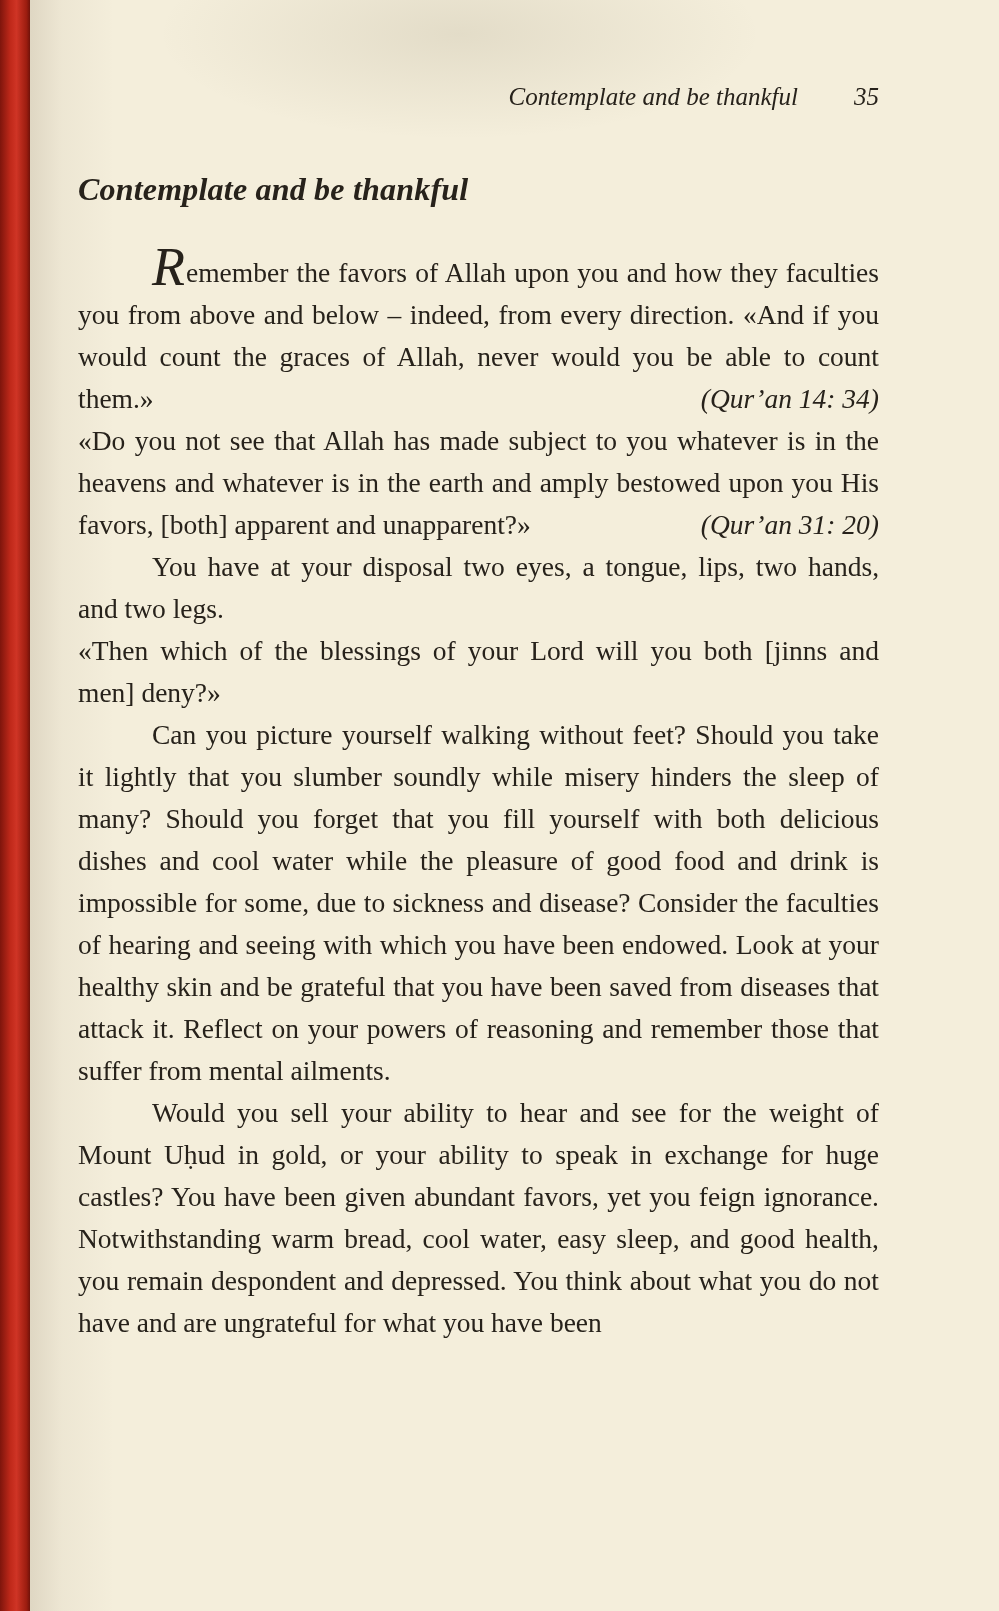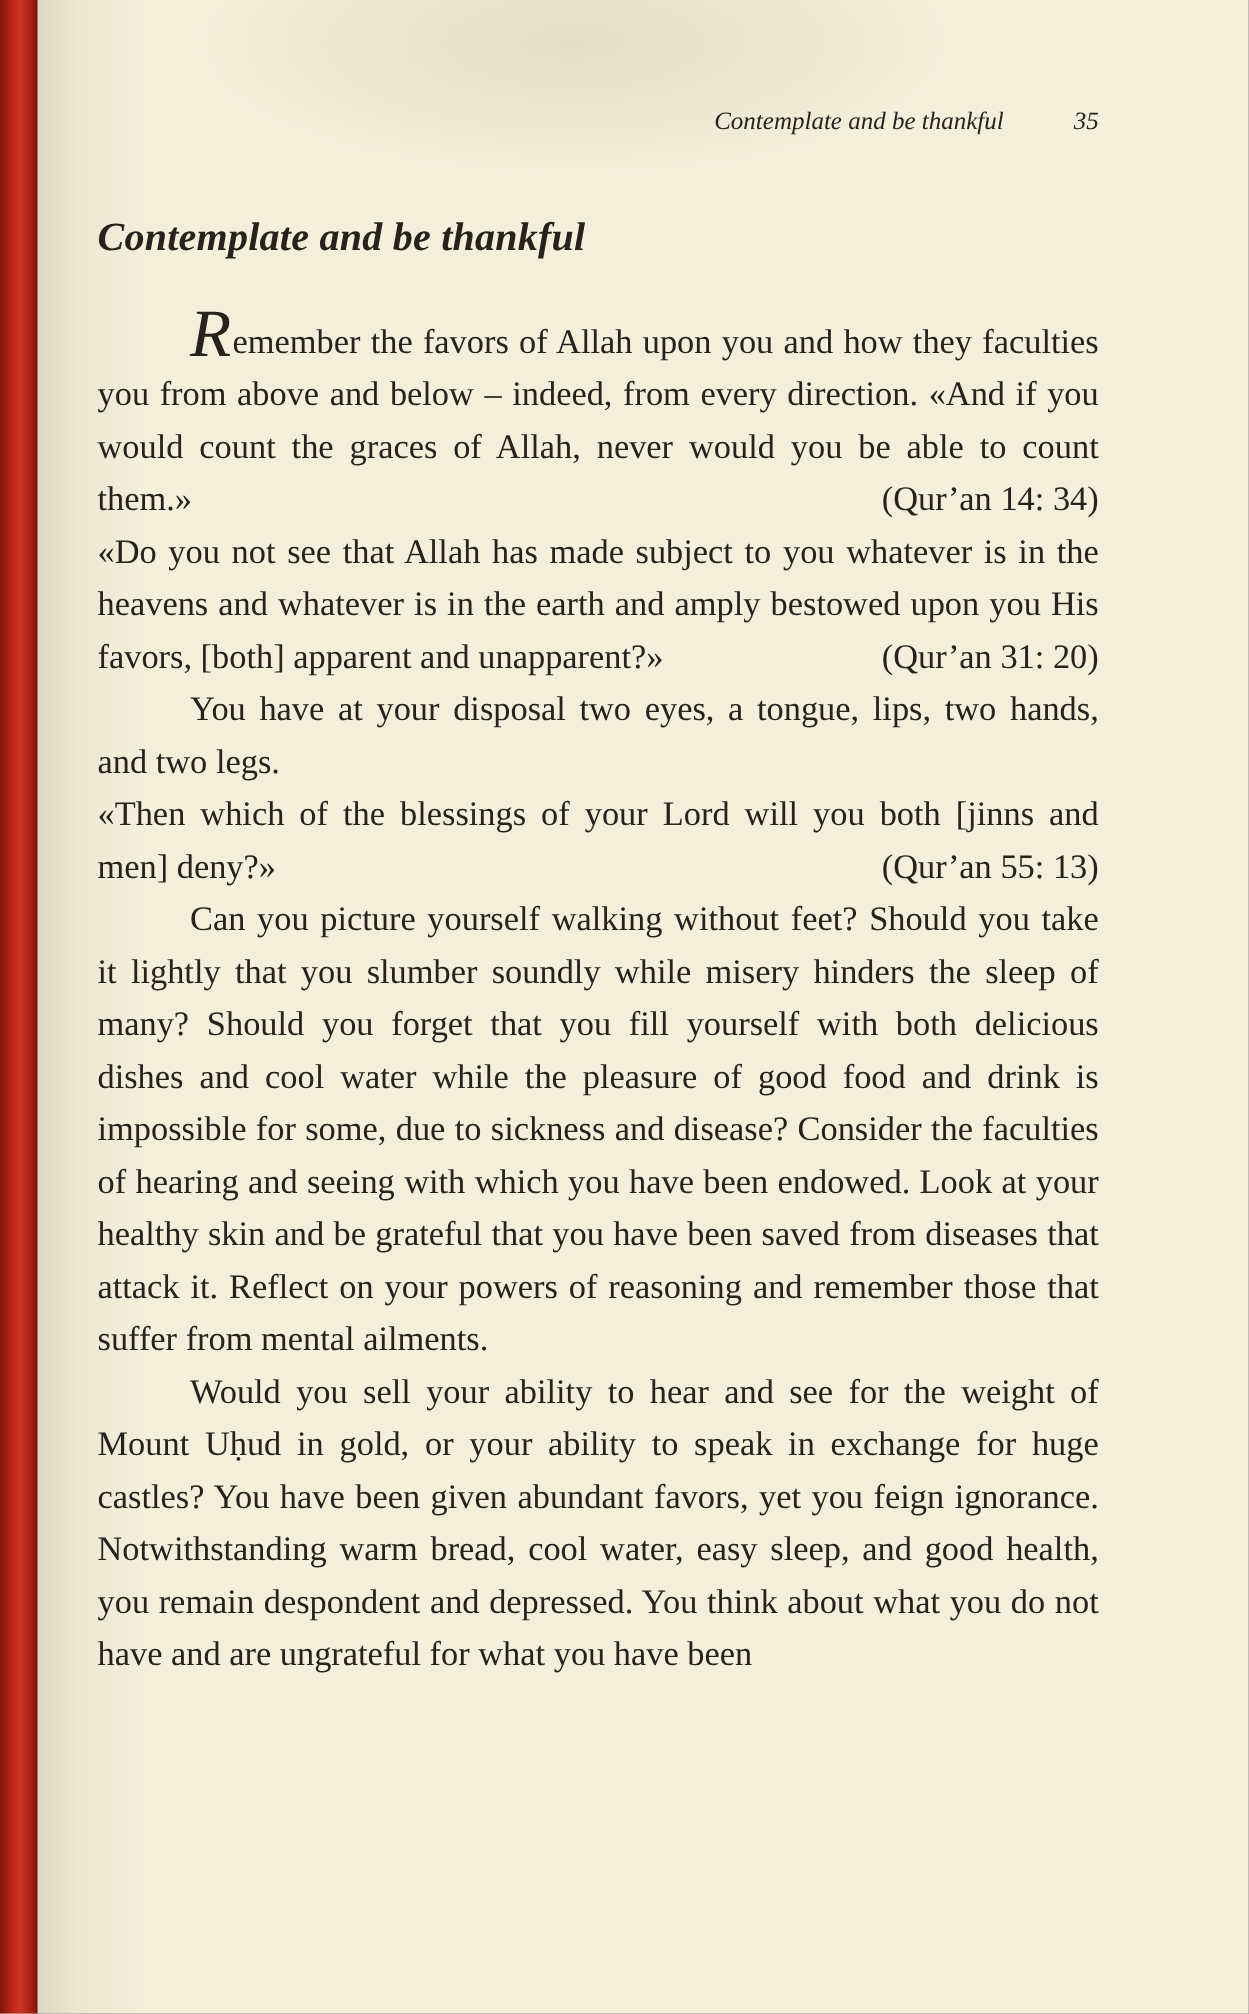--- a/index.html
+++ b/index.html
@@ -37,21 +37,21 @@
   .content {
     position: absolute;
     left: 78px;
     top: 0;
     width: 801px;
   }
   .running-head {
     margin-top: 82px;
     text-align: right;
     font-style: italic;
-    font-size: 20px;
+    font-size: 25px;
     line-height: 30px;
   }
   .running-head .pagenum {
     display: inline-block;
     margin-left: 56px;
   }
   .chapter-title {
     margin: 58px 0 0 0;
     font-size: 32px;
     line-height: 38px;
@@ -68,20 +68,21 @@
   .para {
     margin: 0;
     text-indent: 74px;
     display: flow-root; 
   }
   .para.quote {
     text-indent: 0;
   }
   .citation {
     float: right;
+    font-style: italic;
   }
   .dropcap {
     font-size: 54px;
     font-style: italic;
     line-height: 0;
     position: relative;
     top: 3px;
     letter-spacing: 1px;
   }
 </style>
@@ -101,21 +102,21 @@
 
     <div class="body-text">
 
       <p class="para"><span class="dropcap">R</span><span>emember the favors of Allah upon you and how they faculties you from above and below – indeed, from every direction. «And if you would count the graces of Allah, never would you be able to count them.»</span> <span class="citation">(Qur’an 14: 34)</span></p>
 
 
       <p class="para quote"><span>«Do you not see that Allah has made subject to you whatever is in the heavens and whatever is in the earth and amply bestowed upon you His favors, [both] apparent and unapparent?»</span> <span class="citation">(Qur’an 31: 20)</span></p>
 
       <p class="para"><span>You have at your disposal two eyes, a tongue, lips, two hands, and two legs.</span></p>
 
-      <p class="para quote"><span>«Then which of the blessings of your Lord will you both [jinns and men] deny?»</span> <span class="citation">(Qur’an 55: 13)</span></p>
+      <p class="para quote"><span>«Then which of the blessings of your Lord will you both [jinns and men] deny?»</span> </p>
 
       <p class="para"><span>Can you picture yourself walking without feet? Should you take it lightly that you slumber soundly while misery hinders the sleep of many? Should you forget that you fill yourself with both delicious dishes and cool water while the pleasure of good food and drink is impossible for some, due to sickness and disease? Consider the faculties of hearing and seeing with which you have been endowed. Look at your healthy skin and be grateful that you have been saved from diseases that attack it. Reflect on your powers of reasoning and remember those that suffer from mental ailments.</span></p>
 
       <p class="para"><span>Would you sell your ability to hear and see for the weight of Mount Uḥud in gold, or your ability to speak in exchange for huge castles? You have been given abundant favors, yet you feign ignorance. Notwithstanding warm bread, cool water, easy sleep, and good health, you remain despondent and depressed. You think about what you do not have and are ungrateful for what you have been</span></p>
 
     </div>
   </div>
 </div>
 
 </body></html>

